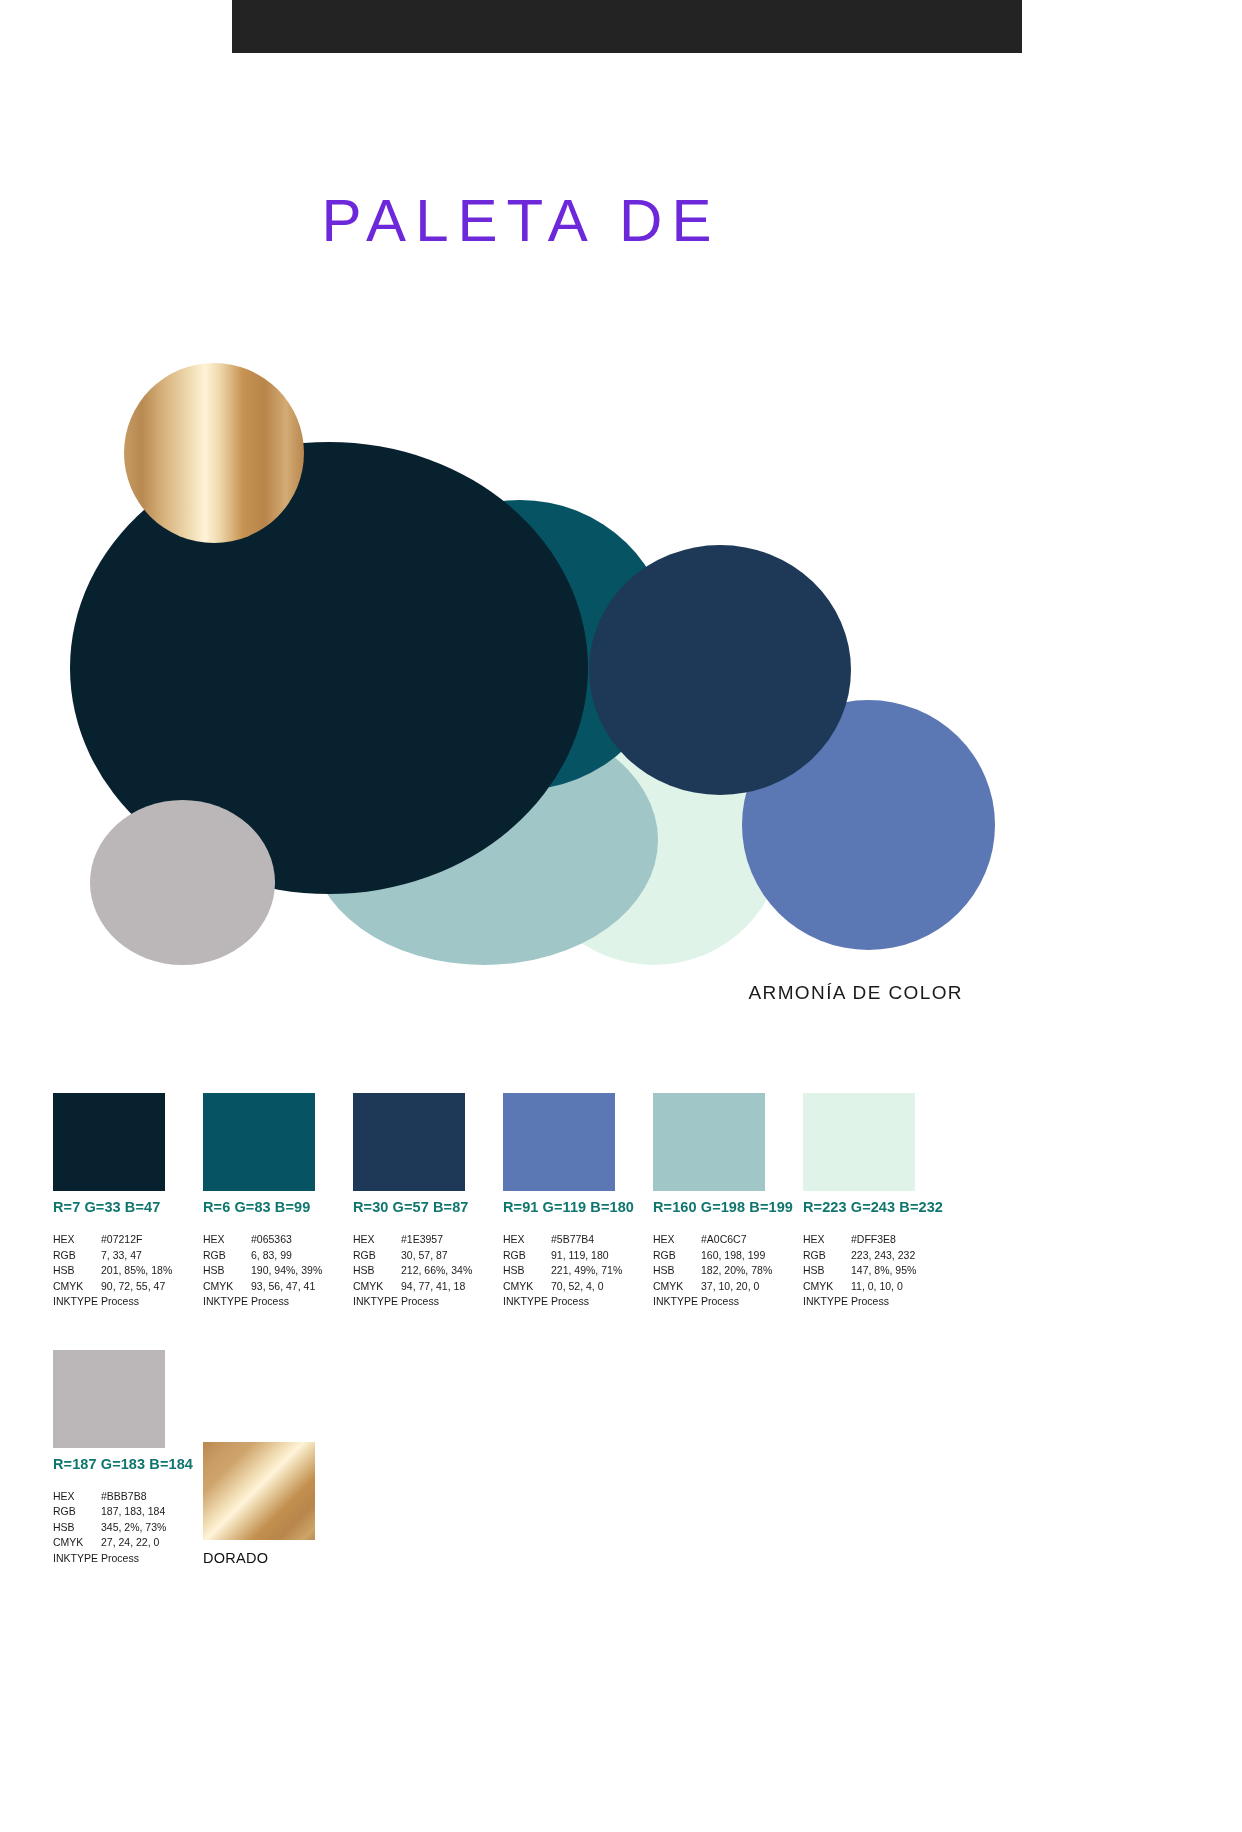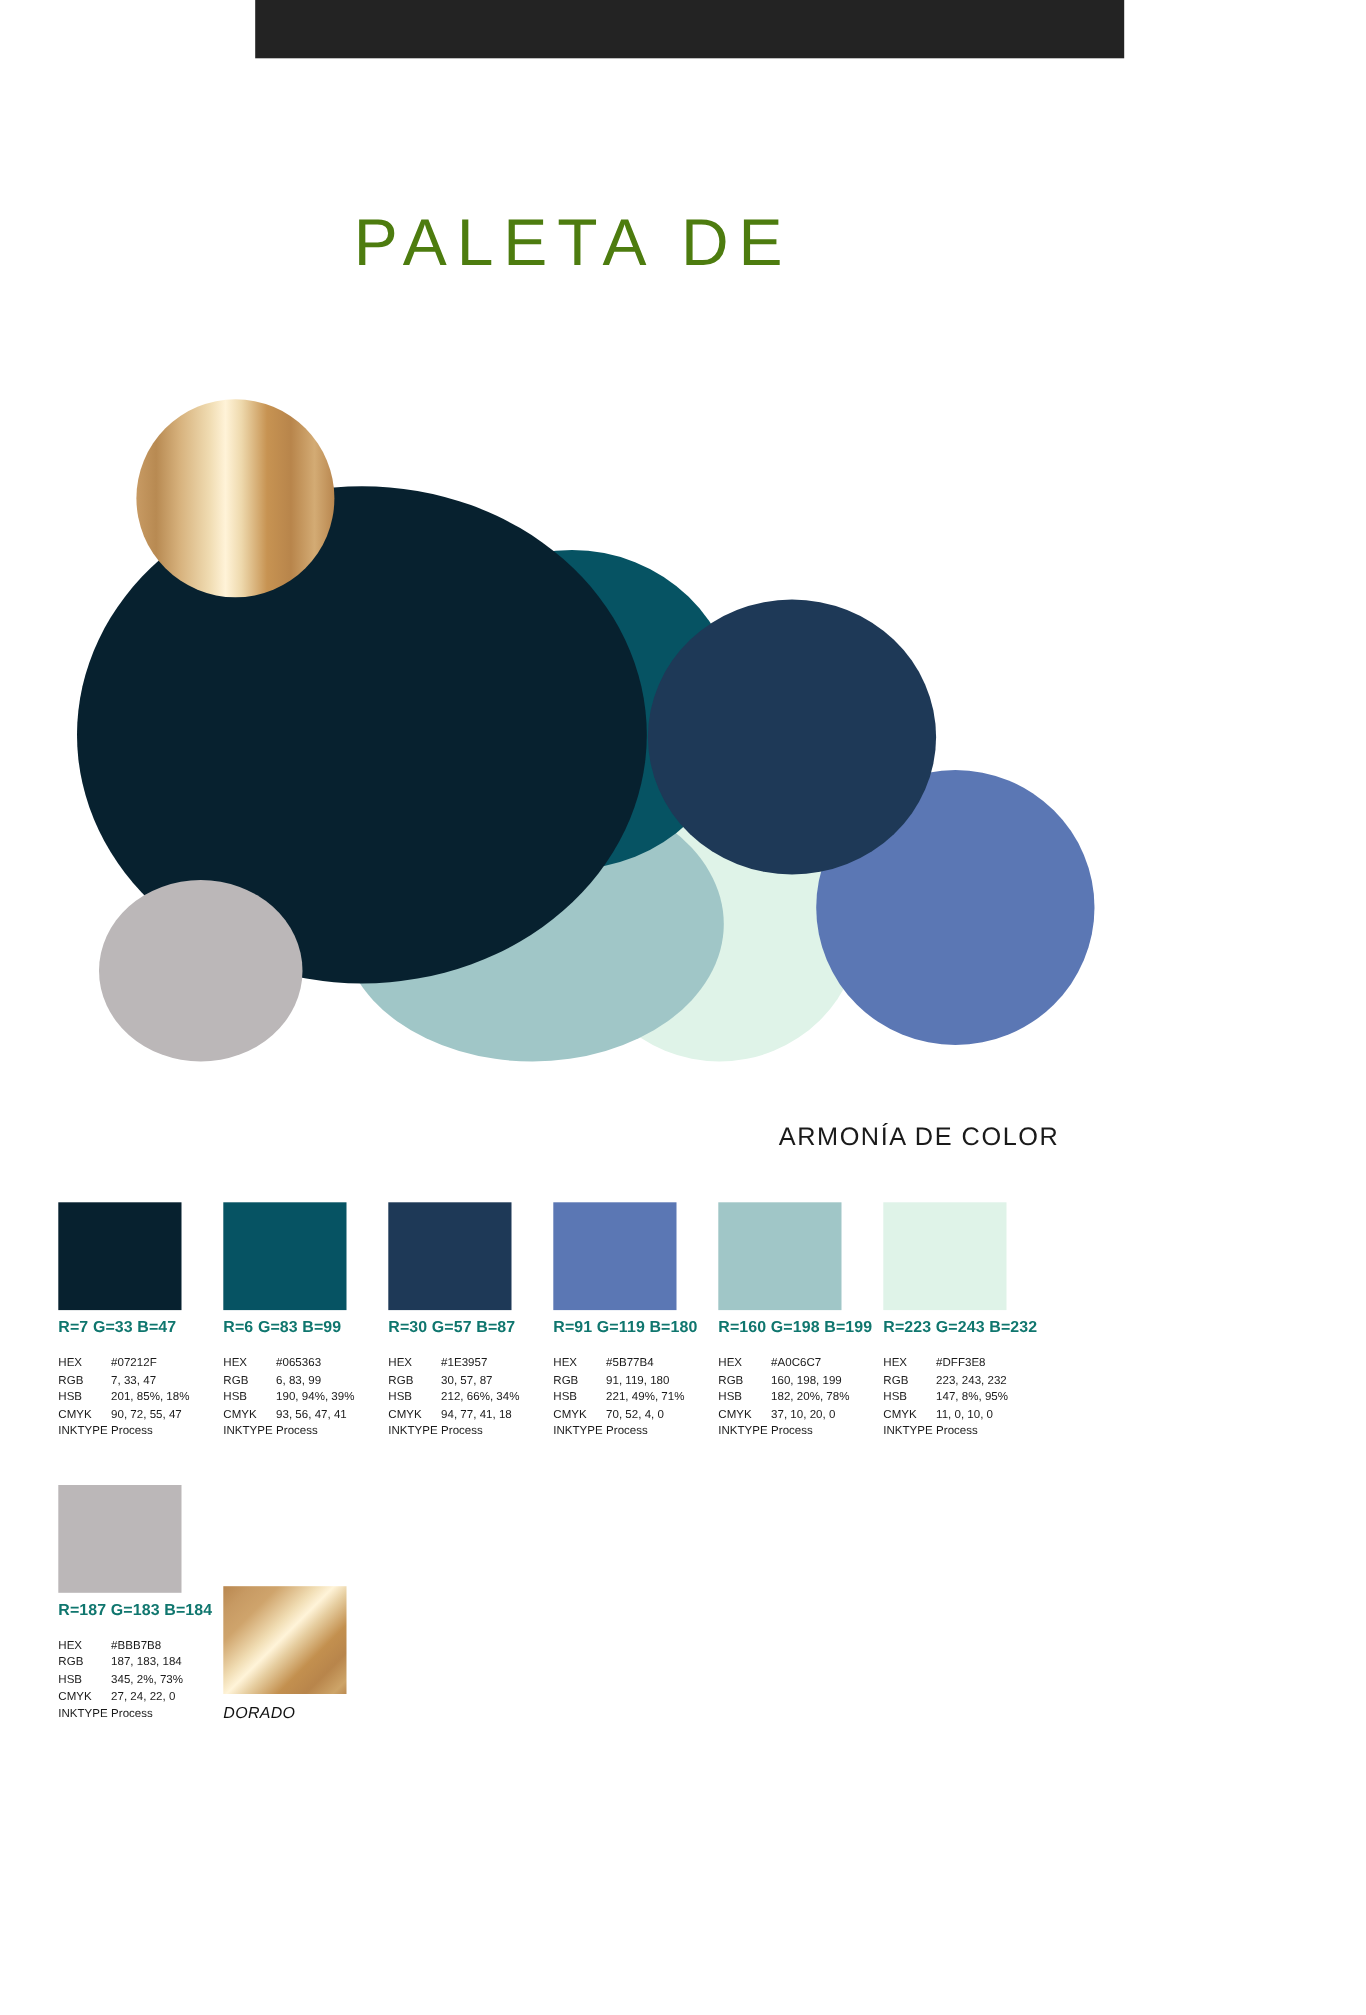--- a/index.html
+++ b/index.html
@@ -15,21 +15,21 @@
     position:absolute;left:232px;top:0;width:790px;height:53px;
     background:#232323;
   }
   .title{
     position:absolute;left:0;top:183px;width:1042px;
     text-align:center;
     font-size:60px;
     font-weight:400;
     letter-spacing:9px;
     line-height:1.25;
-    color:#4d7c0f;
+    color:#6d28d9;
   }
   .title .l2{display:block;}
 
   
   .circles{position:absolute;left:0;top:0;width:1242px;height:1040px;}
   .circ{position:absolute;border-radius:50%;}
 
   #c-navydark{left:70px; top:442px; width:518px;  height:452px; background:#07212F; z-index:6;}
   #c-teal    {left:370px;top:500px; width:300px;  height:290px; background:#065363; z-index:5;}
   #c-navy    {left:589px;top:545px; width:262px;  height:250px; background:#1E3957; z-index:5;}
@@ -38,23 +38,23 @@
   #c-mint    {left:525px;top:710px; width:258px;  height:255px; background:#DFF3E8; z-index:2;}
   #c-gray    {left:90px; top:800px; width:185px;  height:165px; background:#BBB7B8; z-index:7;}
   #c-gold    {left:124px;top:363px; width:180px;  height:180px; z-index:8;
     background:linear-gradient(90deg,
       #c79a63 0%, #b88a52 10%, #d7b27d 22%,
       #f0dcb2 37%, #fff3d8 45%, #eed9ad 53%,
       #c79352 66%, #b8854b 78%, #d3ab74 90%, #b9874f 100%);
   }
 
   .harmony-caption{
-    position:absolute;left:0;top:1020px;width:963px;
+    position:absolute;left:0;top:982px;width:963px;
     text-align:right;
-    font-size:23px;
+    font-size:19px;
     letter-spacing:1.4px;
     color:#1a1a1a;
     font-weight:400;
   }
 
   
   .swatch-grid{
     position:absolute;left:53px;top:1093px;
     width:1150px;
   }
@@ -63,21 +63,21 @@
   .swatch{width:150px;margin-right:0px;}
   .chip{width:112px;height:98px;}
   .s-title{
     font-size:14.5px;font-weight:bold;color:#0f766e;
     margin-top:8px;letter-spacing:0.1px;white-space:nowrap;
   }
   .s-rows{margin-top:17px;}
   .s-line{display:flex;font-size:10.5px;color:#1a1a1a;line-height:15.5px;}
   .s-key{width:48px;flex:0 0 48px;}
   .s-val{flex:1;white-space:nowrap;}
-  .gold-label{font-size:14.5px;color:#111;margin-top:10px;letter-spacing:0.3px;font-style:italic;}
+  .gold-label{font-size:14.5px;color:#111;margin-top:10px;letter-spacing:0.3px;}
 </style>
 </head>
 <body>
 
 <div class="header-bar"></div>
 
 <div class="title">
   <span>PALETA DE</span>
 </div>
 

